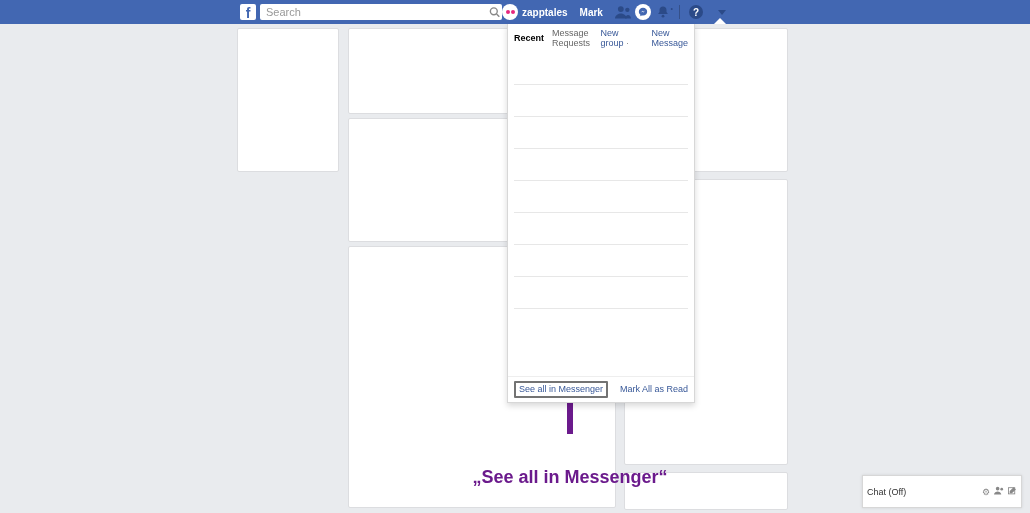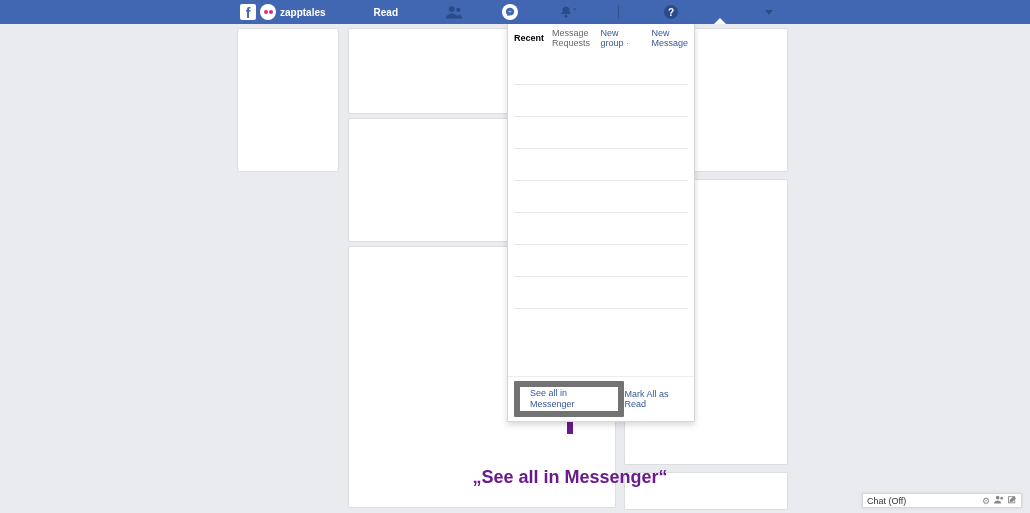--- a/index.html
+++ b/index.html
@@ -71,21 +71,20 @@
     background: transparent;
     cursor: pointer;
     color: #888;
     padding: 0;
     display: flex;
     align-items: center;
   }
   .nav-right {
     display: flex;
     align-items: center;
-    gap: 36px;
   }
   .user-block {
     display: flex;
     align-items: center;
     cursor: pointer;
     margin-right: 6px;
   }
   .avatar {
     width: 16px;
     height: 16px;
@@ -214,22 +213,22 @@
     display: flex;
     align-items: center;
     padding: 4px 6px;
     font-size: 9px;
     border-top: 1px solid #eee;
   }
   .see-all {
     color: #385898;
     cursor: pointer;
     font-size: 9px;
-    border: 6px solid #737373;
-    padding: 1px 10px;
+    border: 2px solid #737373;
+    padding: 1px 3px;
     border-radius: 1px;
     line-height: 1.2;
   }
   .mark-read {
     color: #385898;
     cursor: pointer;
   }
 
   
   .annotation {
@@ -268,21 +267,21 @@
   }
   .anno-line1 { font-size: 18px; line-height: 1.3; }
   .anno-line2 { font-size: 18px; line-height: 1.3; margin-top: 32px; }
 
   
   .chat-dock {
     position: absolute;
     right: 8px;
     bottom: 5px;
     width: 160px;
-    height: 15px;
+    height: 33px;
     background: #fff;
     border: 1px solid #d7d7d7;
     display: flex;
     align-items: center;
     font-size: 9px;
     color: #333;
     box-shadow: 0 0 3px rgba(0,0,0,.1);
     padding: 0 4px;
     justify-content: space-between;
   }
@@ -291,32 +290,41 @@
   .chat-dock .dock-icon { color: #888; cursor: pointer; font-size: 9px; }
 </style>
 </head>
 <body>
 
 <div class="topbar">
   <div class="topbar-inner">
     <div class="fb-logo">
         <span>f</span>
       </div>
+    <div class="search-wrap">
+      <input class="search" type="text" placeholder="Search" style="">
+      <button class="search-btn">
+        <svg width="11" height="11" viewBox="0 0 16 16">
+          <circle cx="7" cy="7" r="5" fill="none" stroke="currentColor" stroke-width="2"></circle>
+          <line x1="11" y1="11" x2="15" y2="15" stroke="currentColor" stroke-width="2"></line>
+        </svg>
+      </button>
+    </div>
 
     <div class="nav-right">
       <div class="user-block">
         <div class="avatar">
           <span class="avatar-dots">
               <span></span>
               <span></span>
             </span>
         </div>
         <span class="username">zapptales</span>
       </div>
-      <span class="home-link">Read</span>
+      <span class="home-link">Mark</span>
 
       <div class="nav-icon">
         <svg width="16" height="14" viewBox="0 0 22 18">
           <circle cx="8" cy="5" r="4" fill="#2b4a88"></circle>
           <path d="M0 18c0-5 5-7 8-7s8 2 8 7" fill="#2b4a88"></path>
           <circle cx="17" cy="6" r="3" fill="#2b4a88"></circle>
           <path d="M14 18c0-3 2-5 4-5s4 2 4 5" fill="#2b4a88"></path>
         </svg>
       </div>
 

